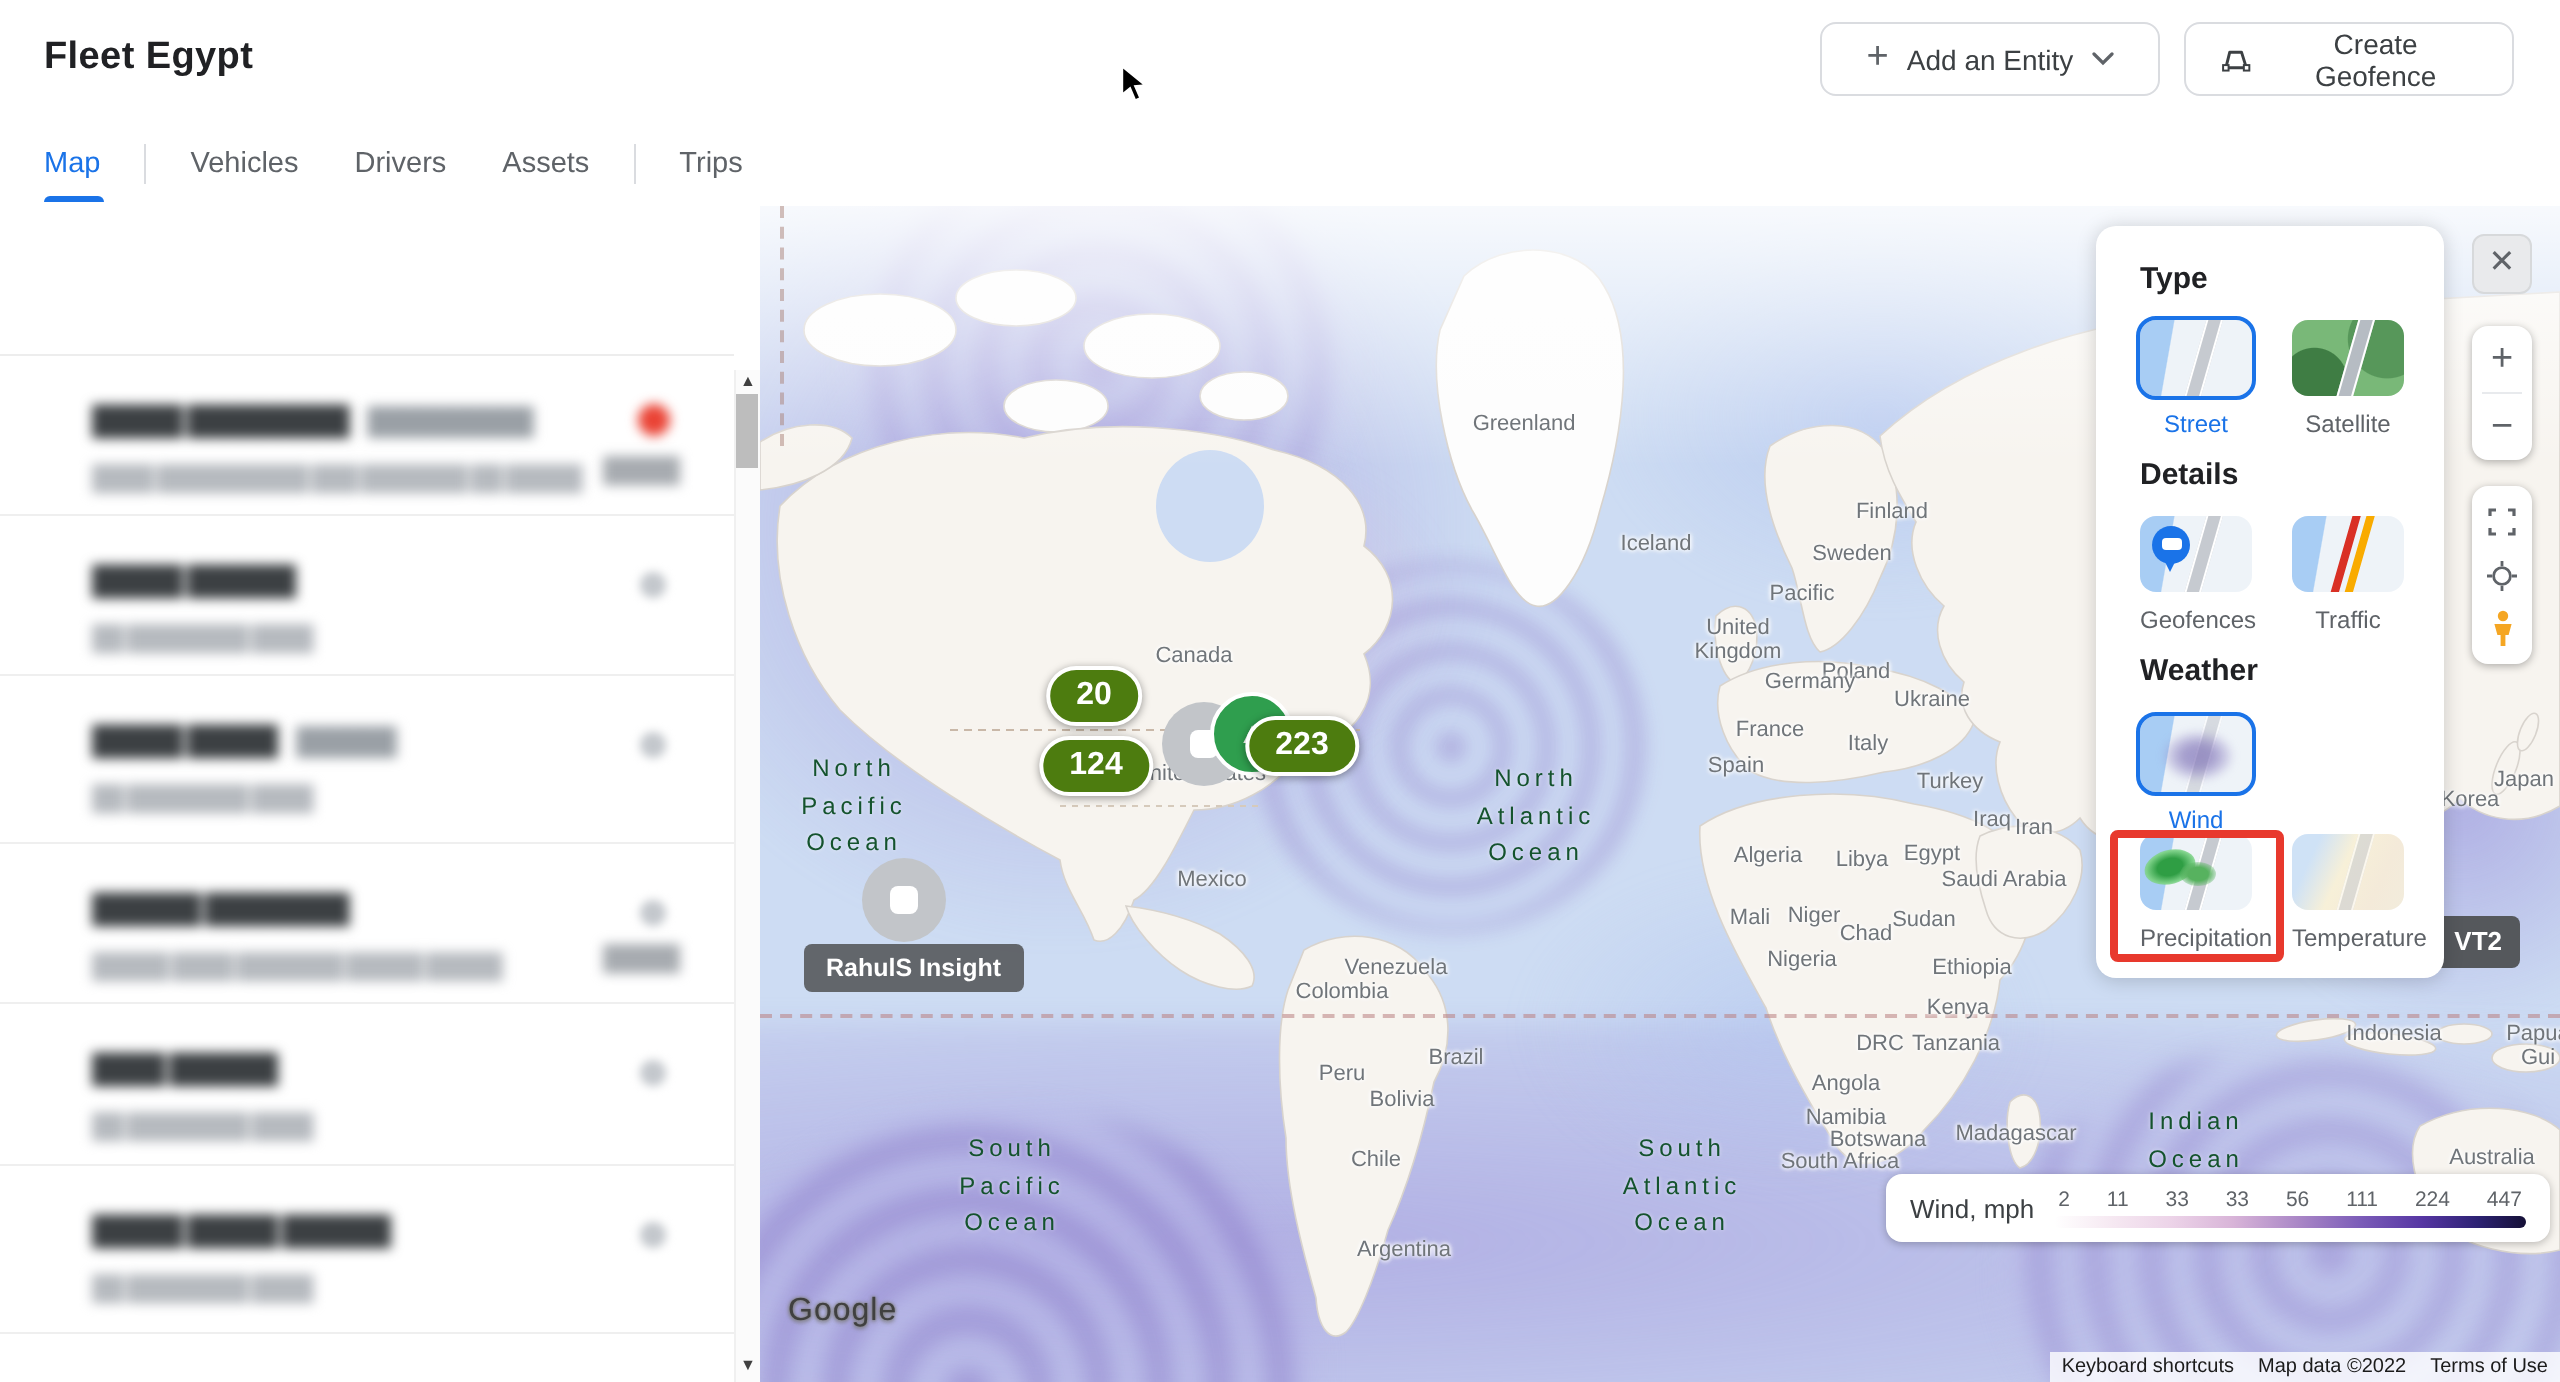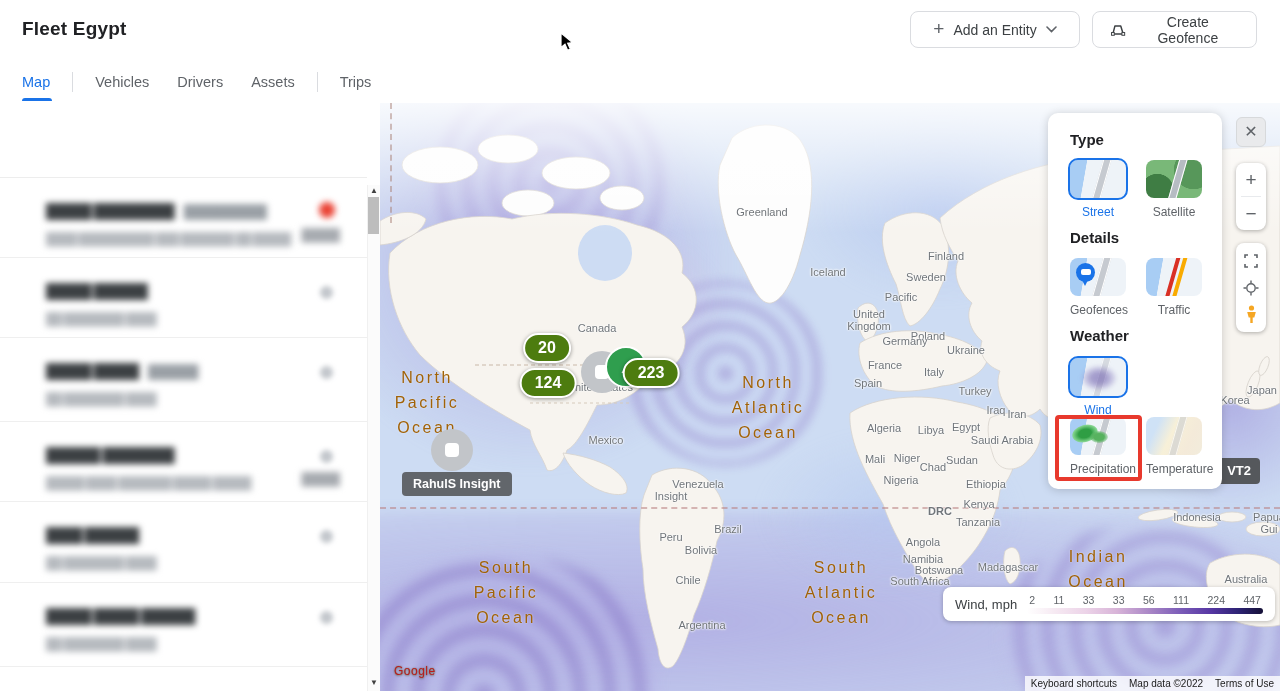--- a/index.html
+++ b/index.html
@@ -49,33 +49,33 @@
 
   
   .map { position:absolute; left:380px; top:103px; width:900px; height:588px; overflow:hidden; background:#cddcf3; z-index:1; }
   .wl { position:absolute; pointer-events:none; }
   .land { position:absolute; left:0; top:0; }
   .arcticwash { position:absolute; left:0; top:0; width:900px; height:130px; background:linear-gradient(to bottom, rgba(255,255,255,.85), rgba(255,255,255,0)); pointer-events:none; }
   .equator { position:absolute; left:0; top:404px; width:900px; border-top:2px dashed rgba(186,128,128,.55); pointer-events:none; }
   .meridian { position:absolute; left:10px; top:0; height:120px; border-left:2px dashed rgba(170,130,120,.5); pointer-events:none; }
   .maplabel { position:absolute; transform:translate(-50%,-50%); white-space:pre-line; text-align:center; pointer-events:none; }
   .country { font-size:11px; color:#70757a; text-shadow:0 0 2px #fff,0 0 2px #fff,0 0 3px #fff; }
-  .ocean { font-size:16px; color:#a16207; letter-spacing:2.5px; line-height:1.55; font-weight:500; text-shadow:0 0 2px rgba(255,255,255,.6); }
+  .ocean { font-size:12px; color:#14532d; letter-spacing:2.5px; line-height:1.55; font-weight:500; text-shadow:0 0 2px rgba(255,255,255,.6); }
   .cluster { position:absolute; transform:translate(-50%,-50%); background:#4d7c0f; color:#fff; font-size:16px; font-weight:700;
              padding:4px 13px; border-radius:18px; border:2.5px solid #fff; box-shadow:0 1px 4px rgba(0,0,0,.4); z-index:6; cursor:pointer; }
   .dot { position:absolute; transform:translate(-50%,-50%); width:42px; height:42px; border-radius:50%; z-index:4; cursor:pointer; }
   .dot-grey { background:#c2c5c9; }
   .dot-green { background:#2f9e4e; border:2px solid #fff; z-index:5; }
   .dot .sq { position:absolute; left:50%; top:50%; transform:translate(-50%,-50%); width:14px; height:14px; background:#fff; border-radius:4px; }
   .dot .gl { position:absolute; left:50%; top:50%; transform:translate(-50%,-50%); color:#fff; font-weight:700; font-size:15px; }
   .rahul { position:absolute; left:22px; top:369px; background:rgba(92,95,99,.95); color:#fff; font-size:12.5px; font-weight:700;
            padding:5px 11px; border-radius:4px; z-index:6; }
   .vt2 { position:absolute; left:830px; top:355px; width:50px; height:26px; background:#55585c; color:#fff; font-size:13px; font-weight:700;
          border-radius:4px; text-align:right; padding:5px 9px 0 0; z-index:6; }
-  .glogo { position:absolute; left:14px; top:561px; font-size:12px; font-weight:500; letter-spacing:.5px; color:#b91c1c;
+  .glogo { position:absolute; left:14px; top:544px; font-size:16px; font-weight:500; letter-spacing:.5px; color:#404040;
            text-shadow:0 0 1px #7d7d7d,0 0 2px #8a8a8a,0 1px 2px #777; z-index:7; }
   .legend { position:absolute; left:563px; top:484px; width:332px; height:34px; background:#fff; border-radius:8px;
             box-shadow:0 1px 4px rgba(0,0,0,.25); z-index:8; display:flex; align-items:center; padding:0 12px; }
   .legend-label { font-size:13px; color:#3c4043; font-weight:500; white-space:nowrap; }
   .legend-right { flex:1; margin-left:10px; }
   .legend-ticks { display:flex; justify-content:space-between; font-size:10.5px; color:#5f6368; padding:0 2px; }
   .legend-bar { margin-top:2px; height:6px; border-radius:3px;
       background:linear-gradient(to right,#ffffff 0%,#f6e9f2 12%,#ecd3e8 25%,#d8b4d8 38%,#a986c6 52%,#7b5cb8 65%,#5636a3 78%,#2c2272 90%,#151036 100%); }
   .attrib { position:absolute; right:0; top:573px; display:flex; z-index:8; }
   .attrib span { background:rgba(255,255,255,.8); color:#1b1b1b; font-size:10px; padding:2px 6px; white-space:nowrap; }
@@ -231,29 +231,29 @@
         <span class="maplabel country" style="left: 551px; top: 327px;">Libya</span>
         <span class="maplabel country" style="left: 586px; top: 324px;">Egypt</span>
         <span class="maplabel country" style="left: 622px; top: 337px;">Saudi Arabia</span>
         <span class="maplabel country" style="left: 495px; top: 356px;">Mali</span>
         <span class="maplabel country" style="left: 527px; top: 355px;">Niger</span>
         <span class="maplabel country" style="left: 553px; top: 364px;">Chad</span>
         <span class="maplabel country" style="left: 582px; top: 357px;">Sudan</span>
         <span class="maplabel country" style="left: 521px; top: 377px;">Nigeria</span>
         <span class="maplabel country" style="left: 606px; top: 381px;">Ethiopia</span>
         <span class="maplabel country" style="left: 599px; top: 401px;">Kenya</span>
-        <span class="maplabel country" style="left: 560px; top: 408px; font-weight: bold;">DRC</span>
+        <span class="maplabel country" style="left: 560px; top: 419px;">DRC</span>
         <span class="maplabel country" style="left: 598px; top: 419px; text-align: center;">Tanzania</span>
         <span class="maplabel country" style="left: 543px; top: 439px;">Angola</span>
         <span class="maplabel country" style="left: 543px; top: 456px; text-align: center;">Namibia</span>
         <span class="maplabel country" style="left: 559px; top: 467px;">Botswana</span>
         <span class="maplabel country" style="left: 628px; top: 464px;">Madagascar</span>
         <span class="maplabel country" style="left: 540px; top: 478px;">South Africa</span>
         <span class="maplabel country" style="left: 318px; top: 381px;">Venezuela</span>
-        <span class="maplabel country" style="left: 291px; top: 393px;">Insight</span>
+        <span class="maplabel country" style="left: 291px; top: 393px;">Colombia</span>
         <span class="maplabel country" style="left: 291px; top: 434px;">Peru</span>
         <span class="maplabel country" style="left: 348px; top: 426px;">Brazil</span>
         <span class="maplabel country" style="left: 321px; top: 447px; text-align: center;">Bolivia</span>
         <span class="maplabel country" style="left: 308px; top: 477px;">Chile</span>
         <span class="maplabel country" style="left: 322px; top: 522px;">Argentina</span>
         <span class="maplabel country" style="left: 882px; top: 287px;">Japan</span>
         <span class="maplabel country" style="left: 855px; top: 297px;">Korea</span>
         <span class="maplabel country" style="left: 817px; top: 414px;">Indonesia</span>
         <span class="maplabel country" style="left: 889px; top: 420px;">Papua
 Gui</span>

